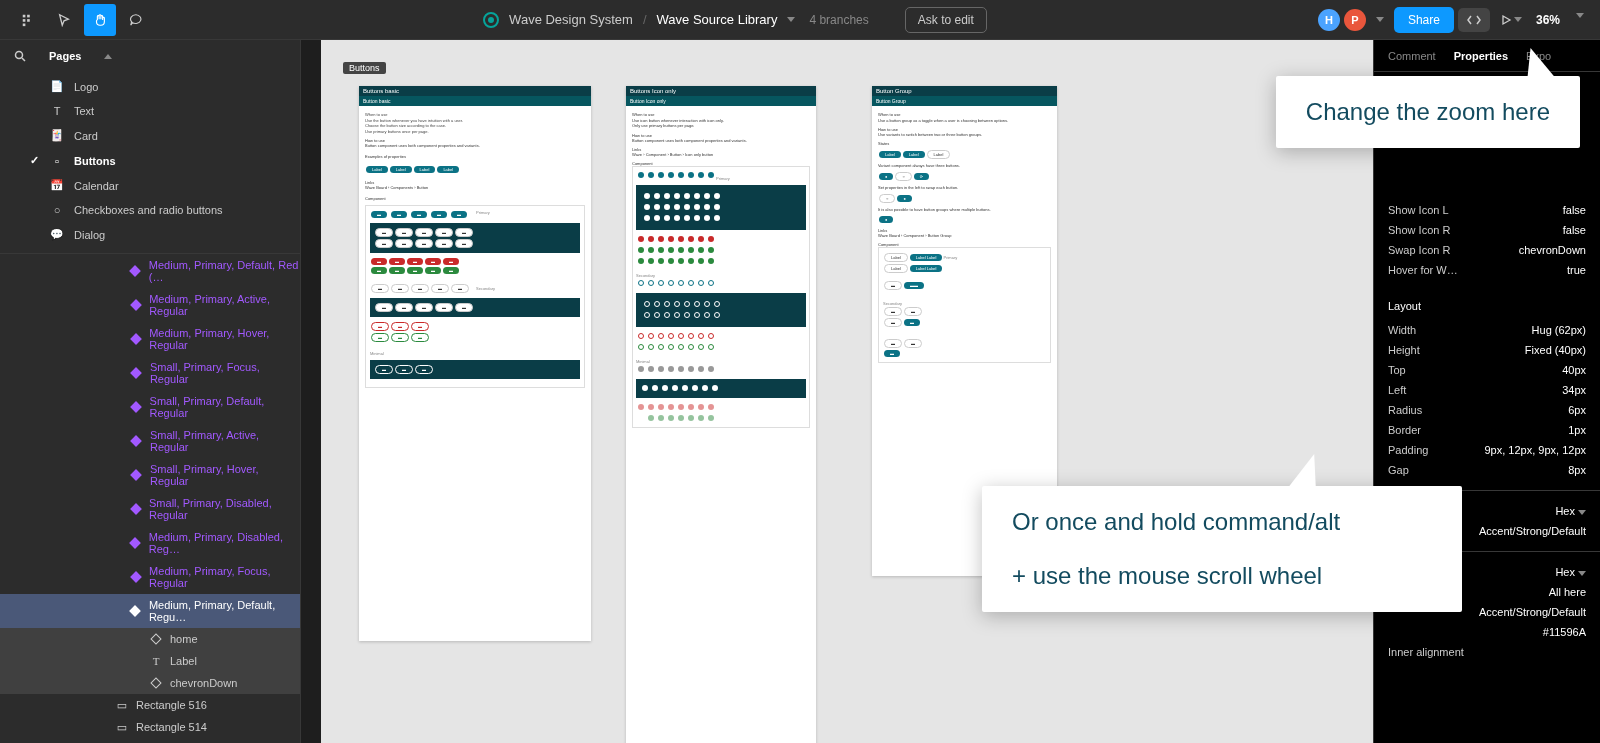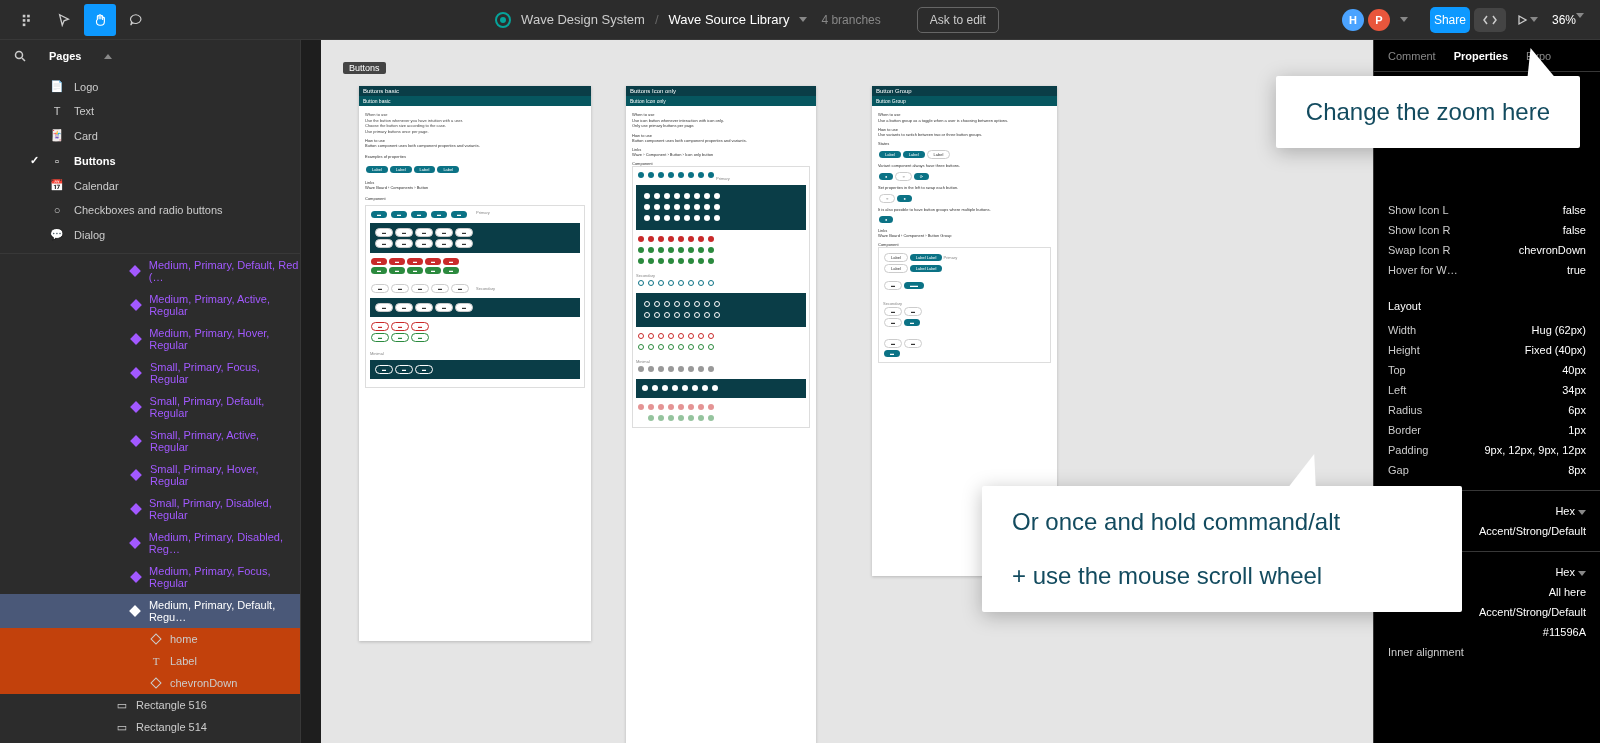--- a/index.html
+++ b/index.html
@@ -12,42 +12,42 @@
 .spacer { flex: 1; }
 .breadcrumb { display: flex; align-items: center; gap: 10px; font-size: 13px; color: #ccc; }
 .breadcrumb .proj { font-weight: 400; }
 .breadcrumb .file { color: #fff; font-weight: 500; }
 .breadcrumb .sep { color: #666; }
 .branches { color: #888; font-size: 12px; margin-left:4px; }
 .ask-edit { border: 1px solid #666; padding: 5px 12px; border-radius: 5px; color: #ccc; font-size: 12px; margin-left: 26px; }
 .avatar { width: 22px; height: 22px; border-radius: 50%; display: flex; align-items: center; justify-content: center; font-size: 11px; font-weight: 600; color:#fff; }
 .avatar.h { background: #4ba3ff; }
 .avatar.p { background: #e9563c; }
-.share-btn { background: #0d99ff; color:#fff; padding: 6px 4px; border-radius: 5px; font-size: 12px; font-weight:500;margin-left:12px; }
+.share-btn { background: #0d99ff; color:#fff; padding: 6px 14px; border-radius: 5px; font-size: 12px; font-weight:500; }
 .dev-btn { background: #444; padding: 5px 8px; border-radius: 5px; display:flex; align-items:center; }
 .play { display:flex; align-items:center; gap:2px; padding: 0 6px; }
-.zoom { display:flex; align-items:flex-start; gap:0; font-size:12px; color:#fff; padding:0 4px; }
+.zoom { display:flex; align-items:flex-start; gap:16px; font-size:12px; color:#fff; padding:0 4px;font-weight:bold; }
 
 .main { display: flex; height: 703px; }
 
 .left-panel { width: 301px; background: #2c2c2c; border-right: 1px solid #383838; display:flex; flex-direction:column; }
 .pages-row { height: 32px; display:flex; align-items:center; padding: 0 14px; gap:23px; font-size:11px; font-weight:600; color:#fff; }
 .pages-row svg { width:12px; height:12px; }
 .page-list { padding: 2px 0; }
 .page-item { display:flex; align-items:center; gap:10px; padding: 6px 30px; font-size:11px; color:#ccc; }
 .page-item.selected { font-weight:600; color:#fff; }
 .page-item .emoji { width:14px; text-align:center; }
 .page-item .check { width:10px; color:#fff; }
 
 .layer-list { flex:1; overflow:hidden; font-size:11px; }
 .layer-row { display:flex; align-items:center; gap:8px; padding: 5px 0; padding-left: 130px; color:#a259ff; }
 .layer-row.indent1 { padding-left: 150px; }
 .layer-row.gray { color:#ccc; padding-left: 116px; }
 .layer-row.sel { background: #4a5878; color:#fff; }
-.layer-row.selchild { background: #c2410c; color:#ccc; }
+.layer-row.selchild { background: #404040; color:#ccc; }
 .layer-row .ico { width:12px; height:12px; display:inline-flex; align-items:center; justify-content:center; }
 .diamond { width:8px; height:8px; transform:rotate(45deg); border:1px solid currentColor; }
 .diamond.fill { background: currentColor; }
 
 .canvas { flex:1; background: #1e1e1e; position:relative; overflow:hidden; }
 .canvas-inner { position:absolute; left: 20px; top:0; right:0; bottom:0; background:#e5e5e5; }
 .frame-label { position:absolute; background:#444; color:#fff; font-size:9px; padding:1px 6px; border-radius:2px; }
 .art { position:absolute; background:#fff; box-shadow: 0 1px 3px rgba(0,0,0,0.2); font-size:5px; color:#333; }
 .art-head { background: #0a3d47; color:#fff; font-size:6px; padding:2px 4px; }
 .art-sub { background: #06565f; color:#fff; font-size:5px; padding:2px 4px; }

